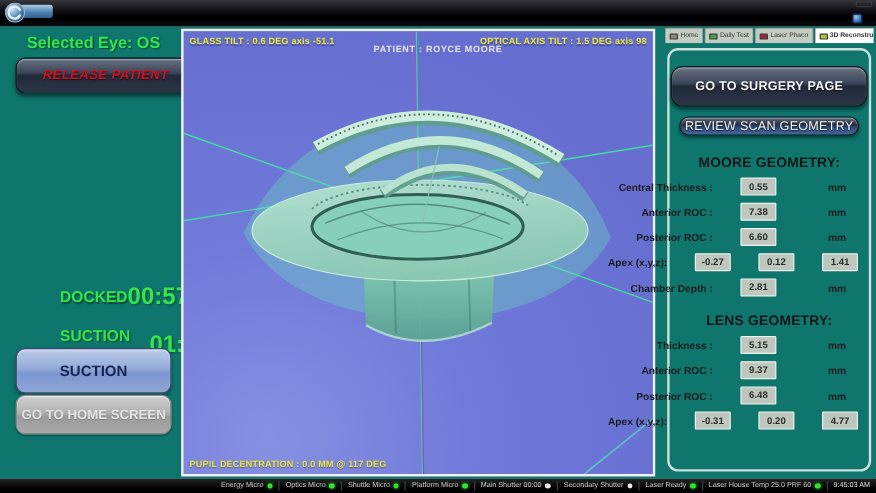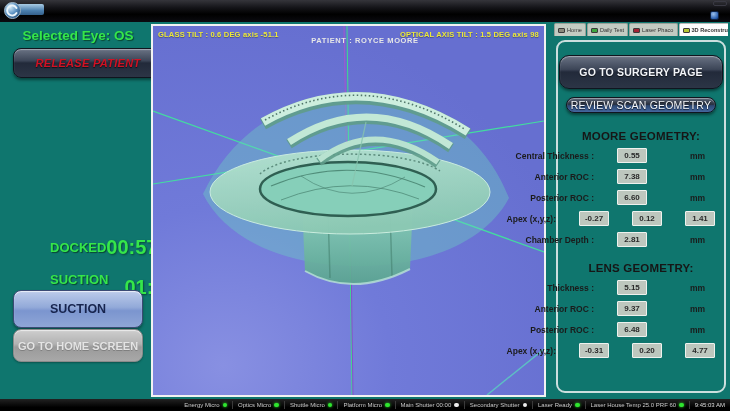--- a/index.html
+++ b/index.html
@@ -197,20 +197,21 @@
         <path d="M136,118 Q216,66 298,122" fill="none" stroke="#5f9c89" stroke-width="10" opacity="0.9"></path>
         <path d="M136,116 Q216,64 298,120" fill="none" stroke="#c2e8d6" stroke-width="7"></path>
         <path d="M166,136 Q222,94 285,138" fill="none" stroke="#5f9c89" stroke-width="9" opacity="0.9"></path>
         <path d="M166,134 Q222,92 285,136" fill="none" stroke="#b8e2d0" stroke-width="6"></path>
         <line x1="213" y1="96" x2="199" y2="160" stroke="#88c4ae" stroke-width="1.2" opacity="0.8"></line>
       </g>
     </svg>
 
     <div class="overlay ov-tl">GLASS TILT : 0.6 DEG axis -51.1</div>
     <div class="overlay ov-tr">OPTICAL AXIS TILT : 1.5 DEG axis 98</div>
+    <div class="overlay ov-bl">PUPIL DECENTRATION : 0.0 MM @ 117 DEG</div>
   </div>
 
   <div class="tabstrip">
 
   <div class="tab">
         <span class="tab-icon" style="background: rgb(138, 138, 124);"></span>
         <span class="tab-label">Home</span>
       </div>
       <div class="tab">
         <span class="tab-icon" style="background: rgb(63, 165, 63);"></span>

